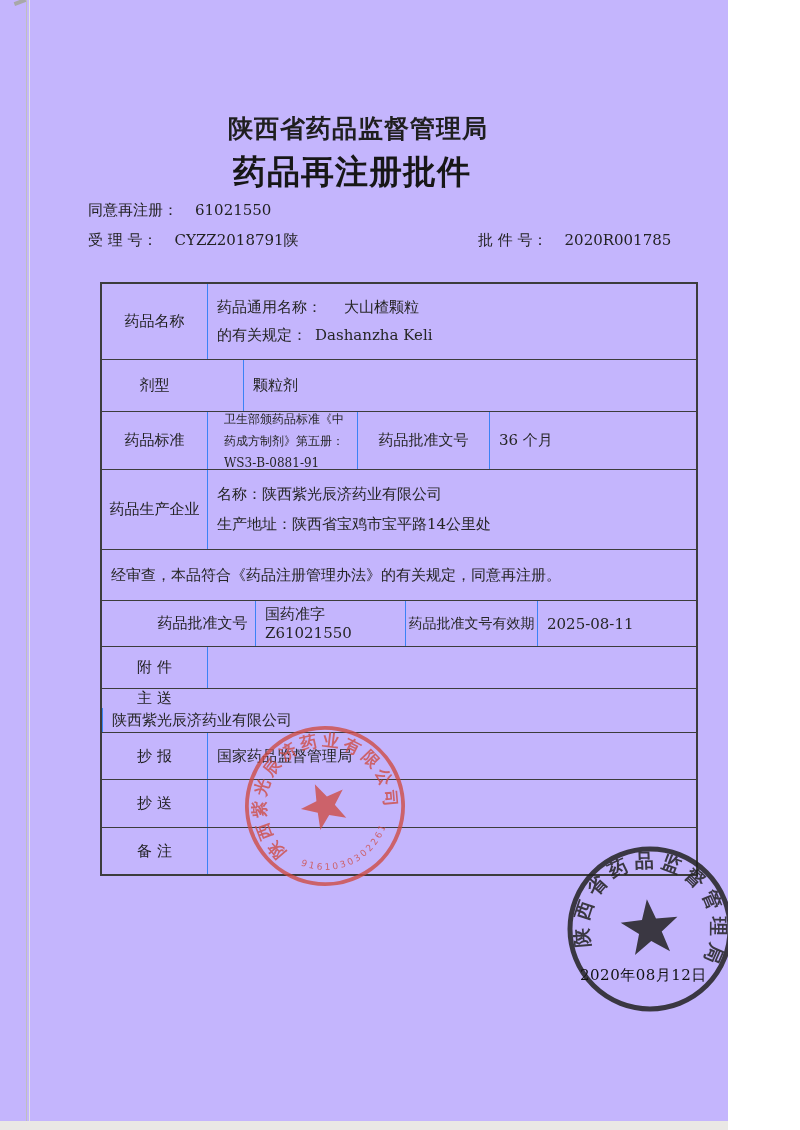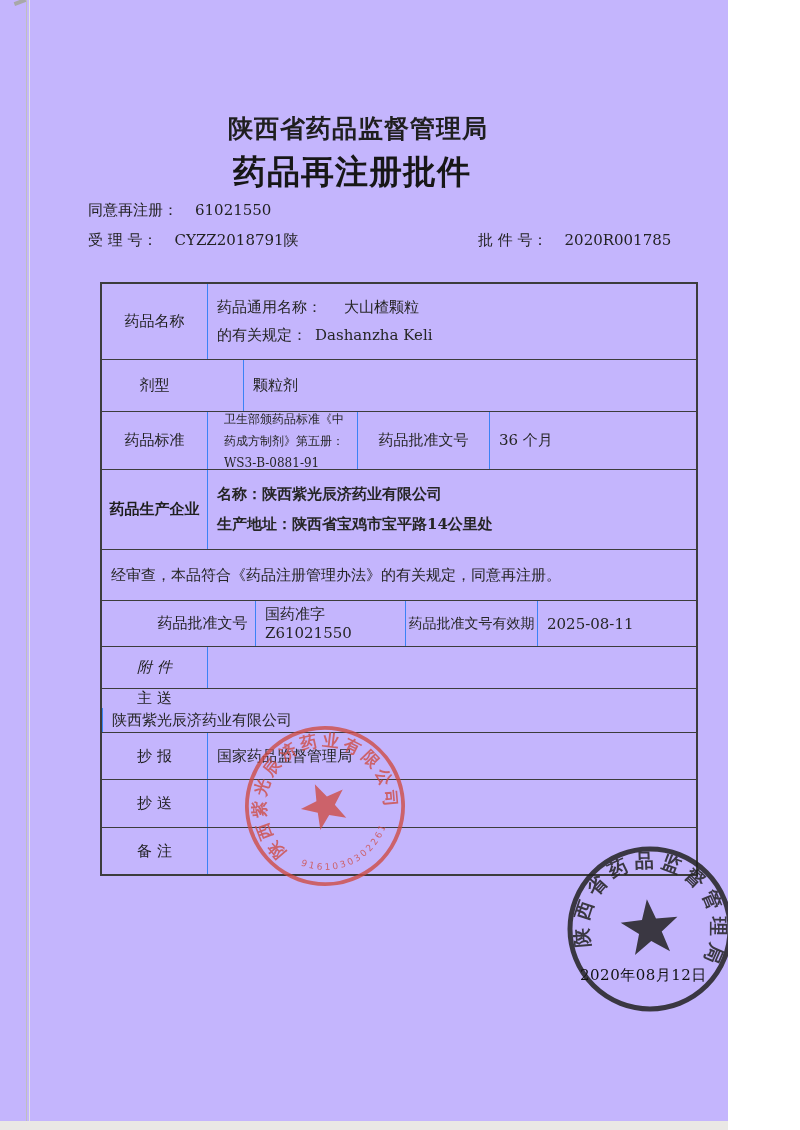--- a/index.html
+++ b/index.html
@@ -45,24 +45,24 @@
   .cell + .cell { border-left:1px solid #3b82f6; }
   .c-label { width:105px; flex:none; justify-content:center; text-align:center; font-size:15px; color:#1f1f1f; }
   .c2 { width:150px; flex:none; }
   .c3 { width:132px; flex:none; justify-content:center; text-align:center; font-size:15px; }
   .c4 { flex:1; }
   .c-content { font-size:15px; padding-left:9px; }
   .r1  { height:75px; }
   .r2  { height:52px;gap:36px; }
   .r3  { height:41px; }
   .r4  { height:58px; }
-  .r5  { height:80px;font-weight:bold; }
+  .r5  { height:80px; }
   .r6  { height:51px; }
   .r7  { height:46px;padding-left:48px; }
-  .r8  { height:42px;font-style:italic; }
+  .r8  { height:42px; }
   .r9  { height:44px;flex-direction:column; }
   .r10 { height:47px; }
   .r11 { height:48px; }
   .r12 { height:47px; }
   .col-lines { flex-direction:column; align-items:flex-start; justify-content:space-evenly; padding:4px 0 4px 9px; }
   .col-lines .line { display:block; }
   .gap-lg { margin-left:22px; }
   .gap-sm { margin-left:8px; }
   .std-cell { font-size:12px; line-height:22px; padding:2px 3px 2px 16px; text-align:left; }
   .c3-sm { font-size:14px; }

